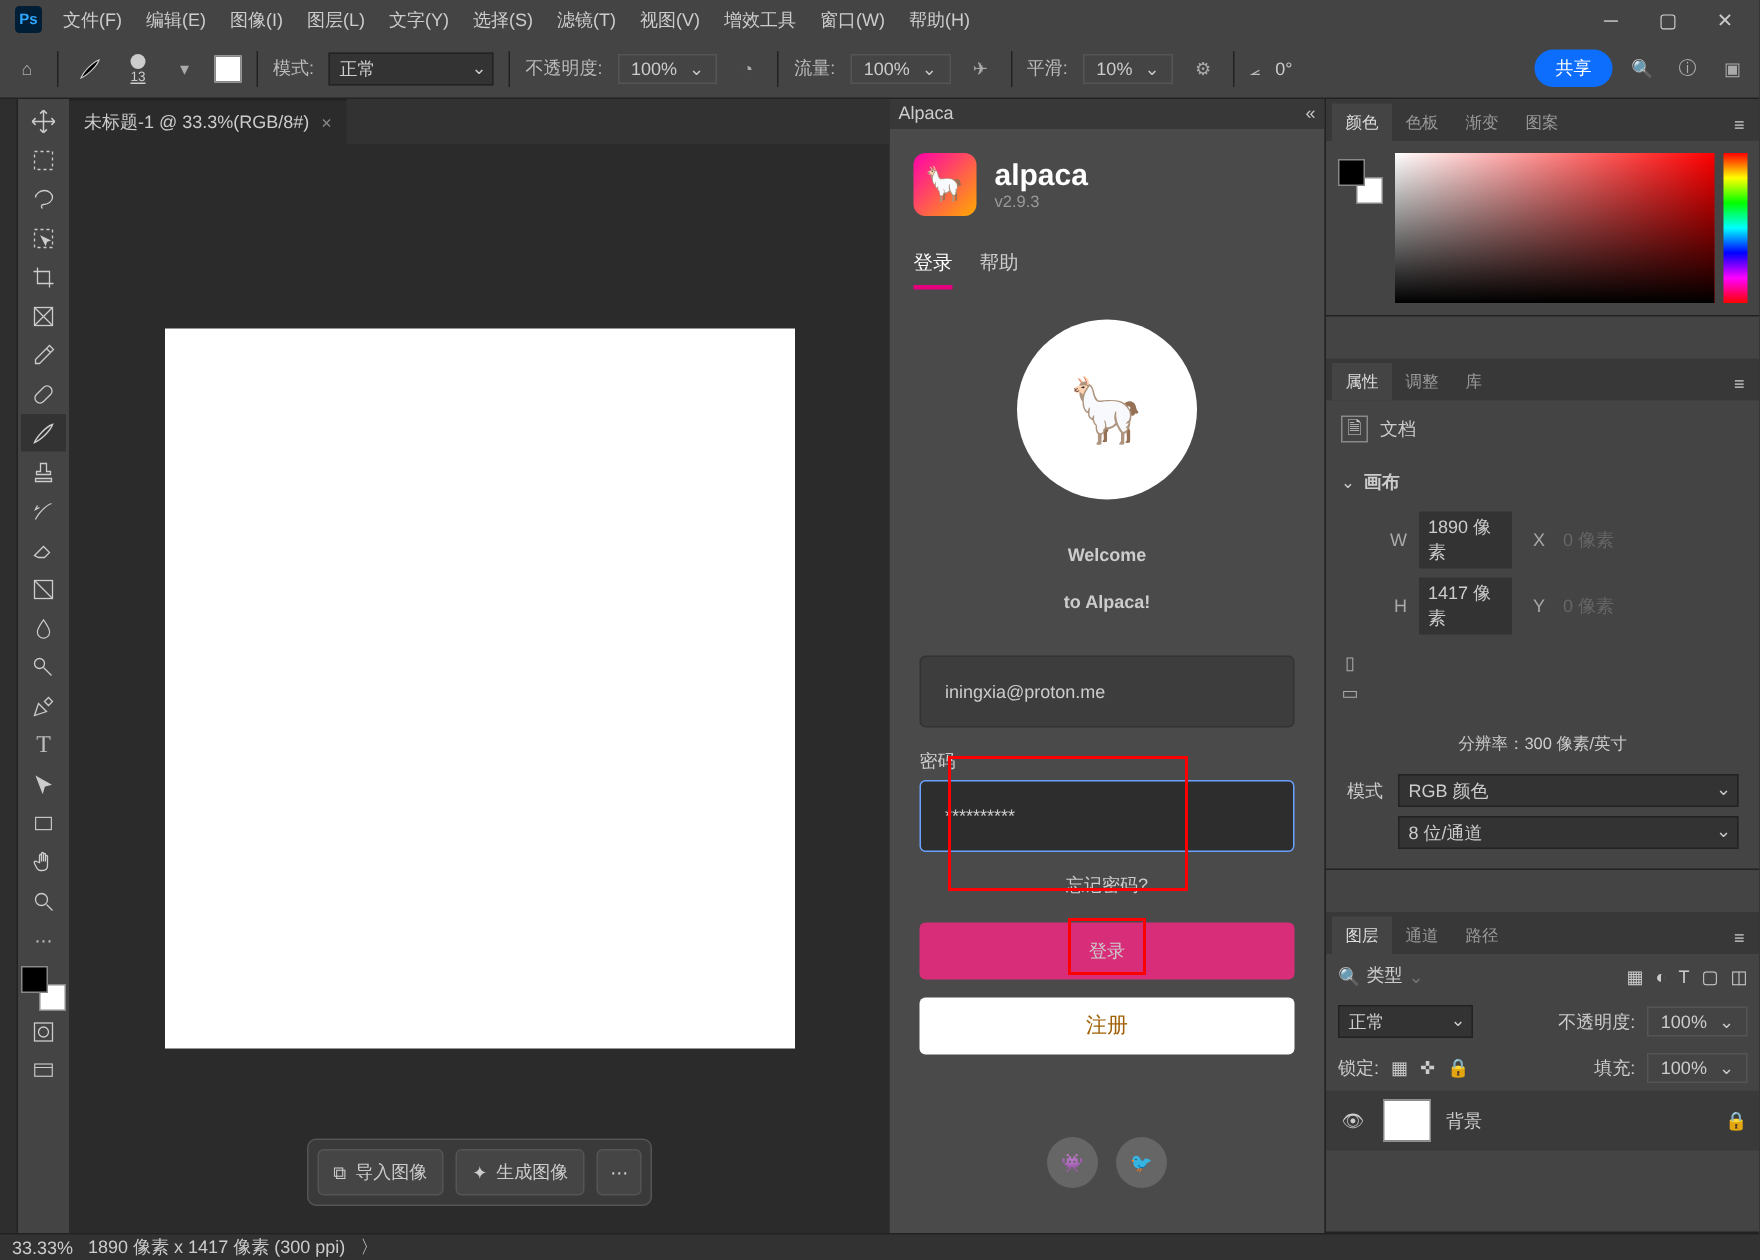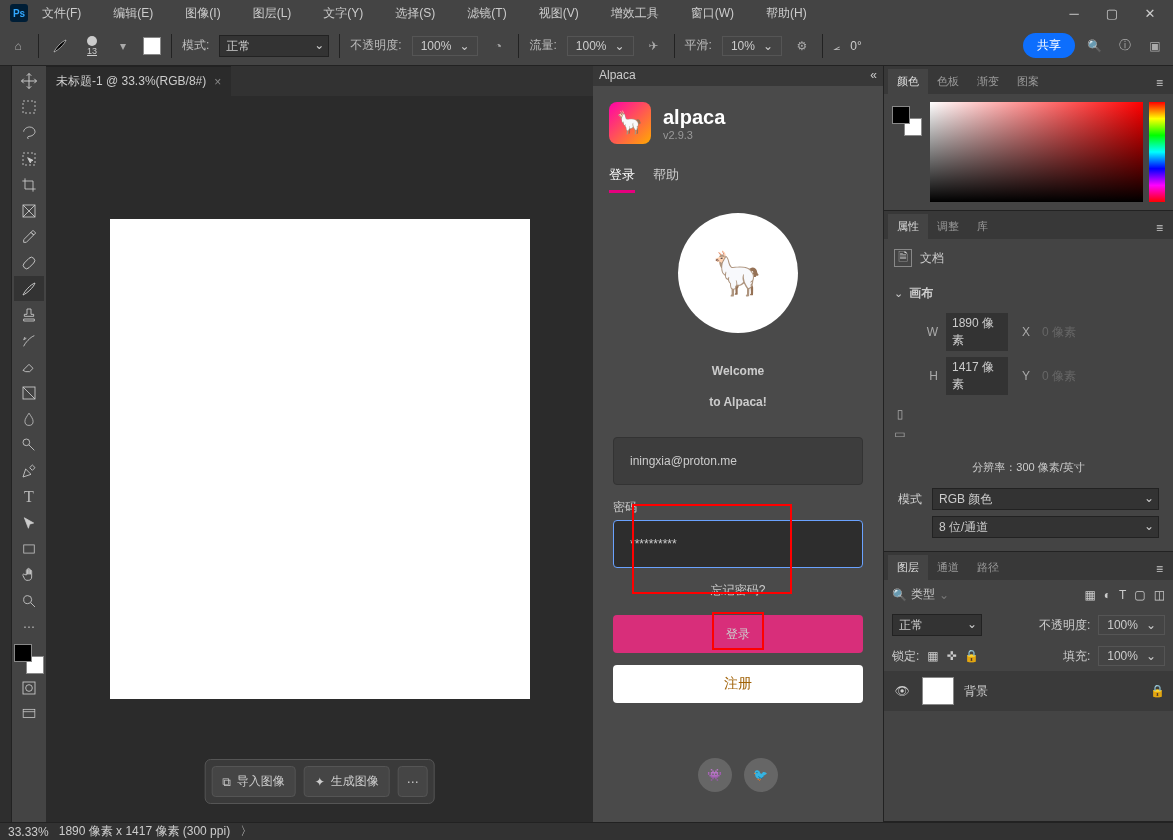--- a/index.html
+++ b/index.html
@@ -1,19 +1,19 @@
 <!DOCTYPE html>
 <html><head>
 <meta charset="utf-8">
 <style>
 *{margin:0;padding:0;box-sizing:border-box;font-family:"Microsoft YaHei",Arial,sans-serif;font-size:12px;color:#ccc;}
 body{background:#323232;width:1173px;height:840px;overflow:hidden;}
 .titlebar{height:26px;background:#444;display:flex;align-items:center;padding:0 4px;}
 .ps-logo{width:18px;height:18px;background:#001e36;color:#31a8ff;display:flex;align-items:center;justify-content:center;font-weight:bold;border-radius:3px;font-size:10px;margin:0 6px;}
-.menu-items{display:flex;gap:16px;text-align:right;}
+.menu-items{display:flex;gap:0;text-align:right;}
 .menu-items span{padding:4px 8px;}
 .win-ctrl{margin-left:auto;display:flex;gap:0;}
 .win-ctrl div{width:38px;height:22px;display:flex;align-items:center;justify-content:center;font-size:13px;}
 .optbar{height:40px;background:#444;border-bottom:1px solid #222;display:flex;align-items:center;padding:0 8px;gap:10px;}
 .optbar .sep{width:1px;height:24px;background:#222;}
 .brush-ico{width:22px;height:22px;display:flex;align-items:center;justify-content:center;}
 .brush-ico svg{stroke:#ccc;}
 .dot-prev{width:22px;text-align:center;}
 .dot-prev .dot{width:10px;height:10px;background:#ccc;border-radius:50%;margin:0 auto;}
 .dot-prev .num{font-size:9px;text-decoration:underline;}
@@ -58,21 +58,21 @@
 .flabel{width:100%;font-size:12px;margin-bottom:4px;}
 .finput{width:100%;background:#3d3d3d;border:1px solid #333;border-radius:4px;padding:16px;color:#ddd;margin-bottom:14px;position:relative;}
 .finput.pass{border:1px solid #6aa2ff;background:#2d2d2d;}
 .redbox1{position:absolute;border:2px solid red;left:18px;top:-17px;width:160px;height:90px;pointer-events:none;}
 .forgot{font-size:12px;margin-bottom:16px;}
 .btn-login{width:100%;background:#d82e7a;color:#fff;text-align:center;padding:10px;border-radius:4px;font-size:14px;position:relative;margin-bottom:12px;}
 .btn-login .redbox2{position:absolute;border:2px solid red;left:50%;top:-3px;transform:translateX(-50%);width:52px;height:38px;pointer-events:none;}
 .btn-reg{width:100%;background:#fff;color:#a16207;text-align:center;padding:10px;border-radius:4px;font-size:14px;}
 .socials{margin-top:auto;display:flex;gap:12px;padding:10px;}
 .soc{width:34px;height:34px;border-radius:50%;background:#666;display:flex;align-items:center;justify-content:center;color:#ddd;}
-.rightpanels{width:290px;background:#444;display:flex;flex-direction:column;border-left:1px solid #222;}
+.rightpanels{width:290px;background:#444;display:flex;flex-direction:column;border-left:1px solid #222;gap:28px;}
 .panel{border-bottom:1px solid #222;}
 .ptabs{display:flex;gap:0;padding:0 4px;background:#383838;height:28px;align-items:flex-end;}
 .ptab{padding:5px 9px;font-size:11px;color:#999;}
 .ptab.on{background:#444;color:#ddd;}
 .ptab-menu{margin-left:auto;padding:4px 6px;}
 .colorpanel{display:flex;padding:8px;gap:6px;}
 .fgbg2{width:32px;}
 .gradient-main{flex:1;height:100px;background:linear-gradient(to bottom,rgba(255,255,255,0)0%,#000 100%),linear-gradient(to right,#fff,#f00);position:relative;}
 .hue{width:16px;height:100px;background:linear-gradient(to bottom,#f00,#ff0,#0f0,#0ff,#00f,#f0f,#f00);}
 .props{padding:10px;}

